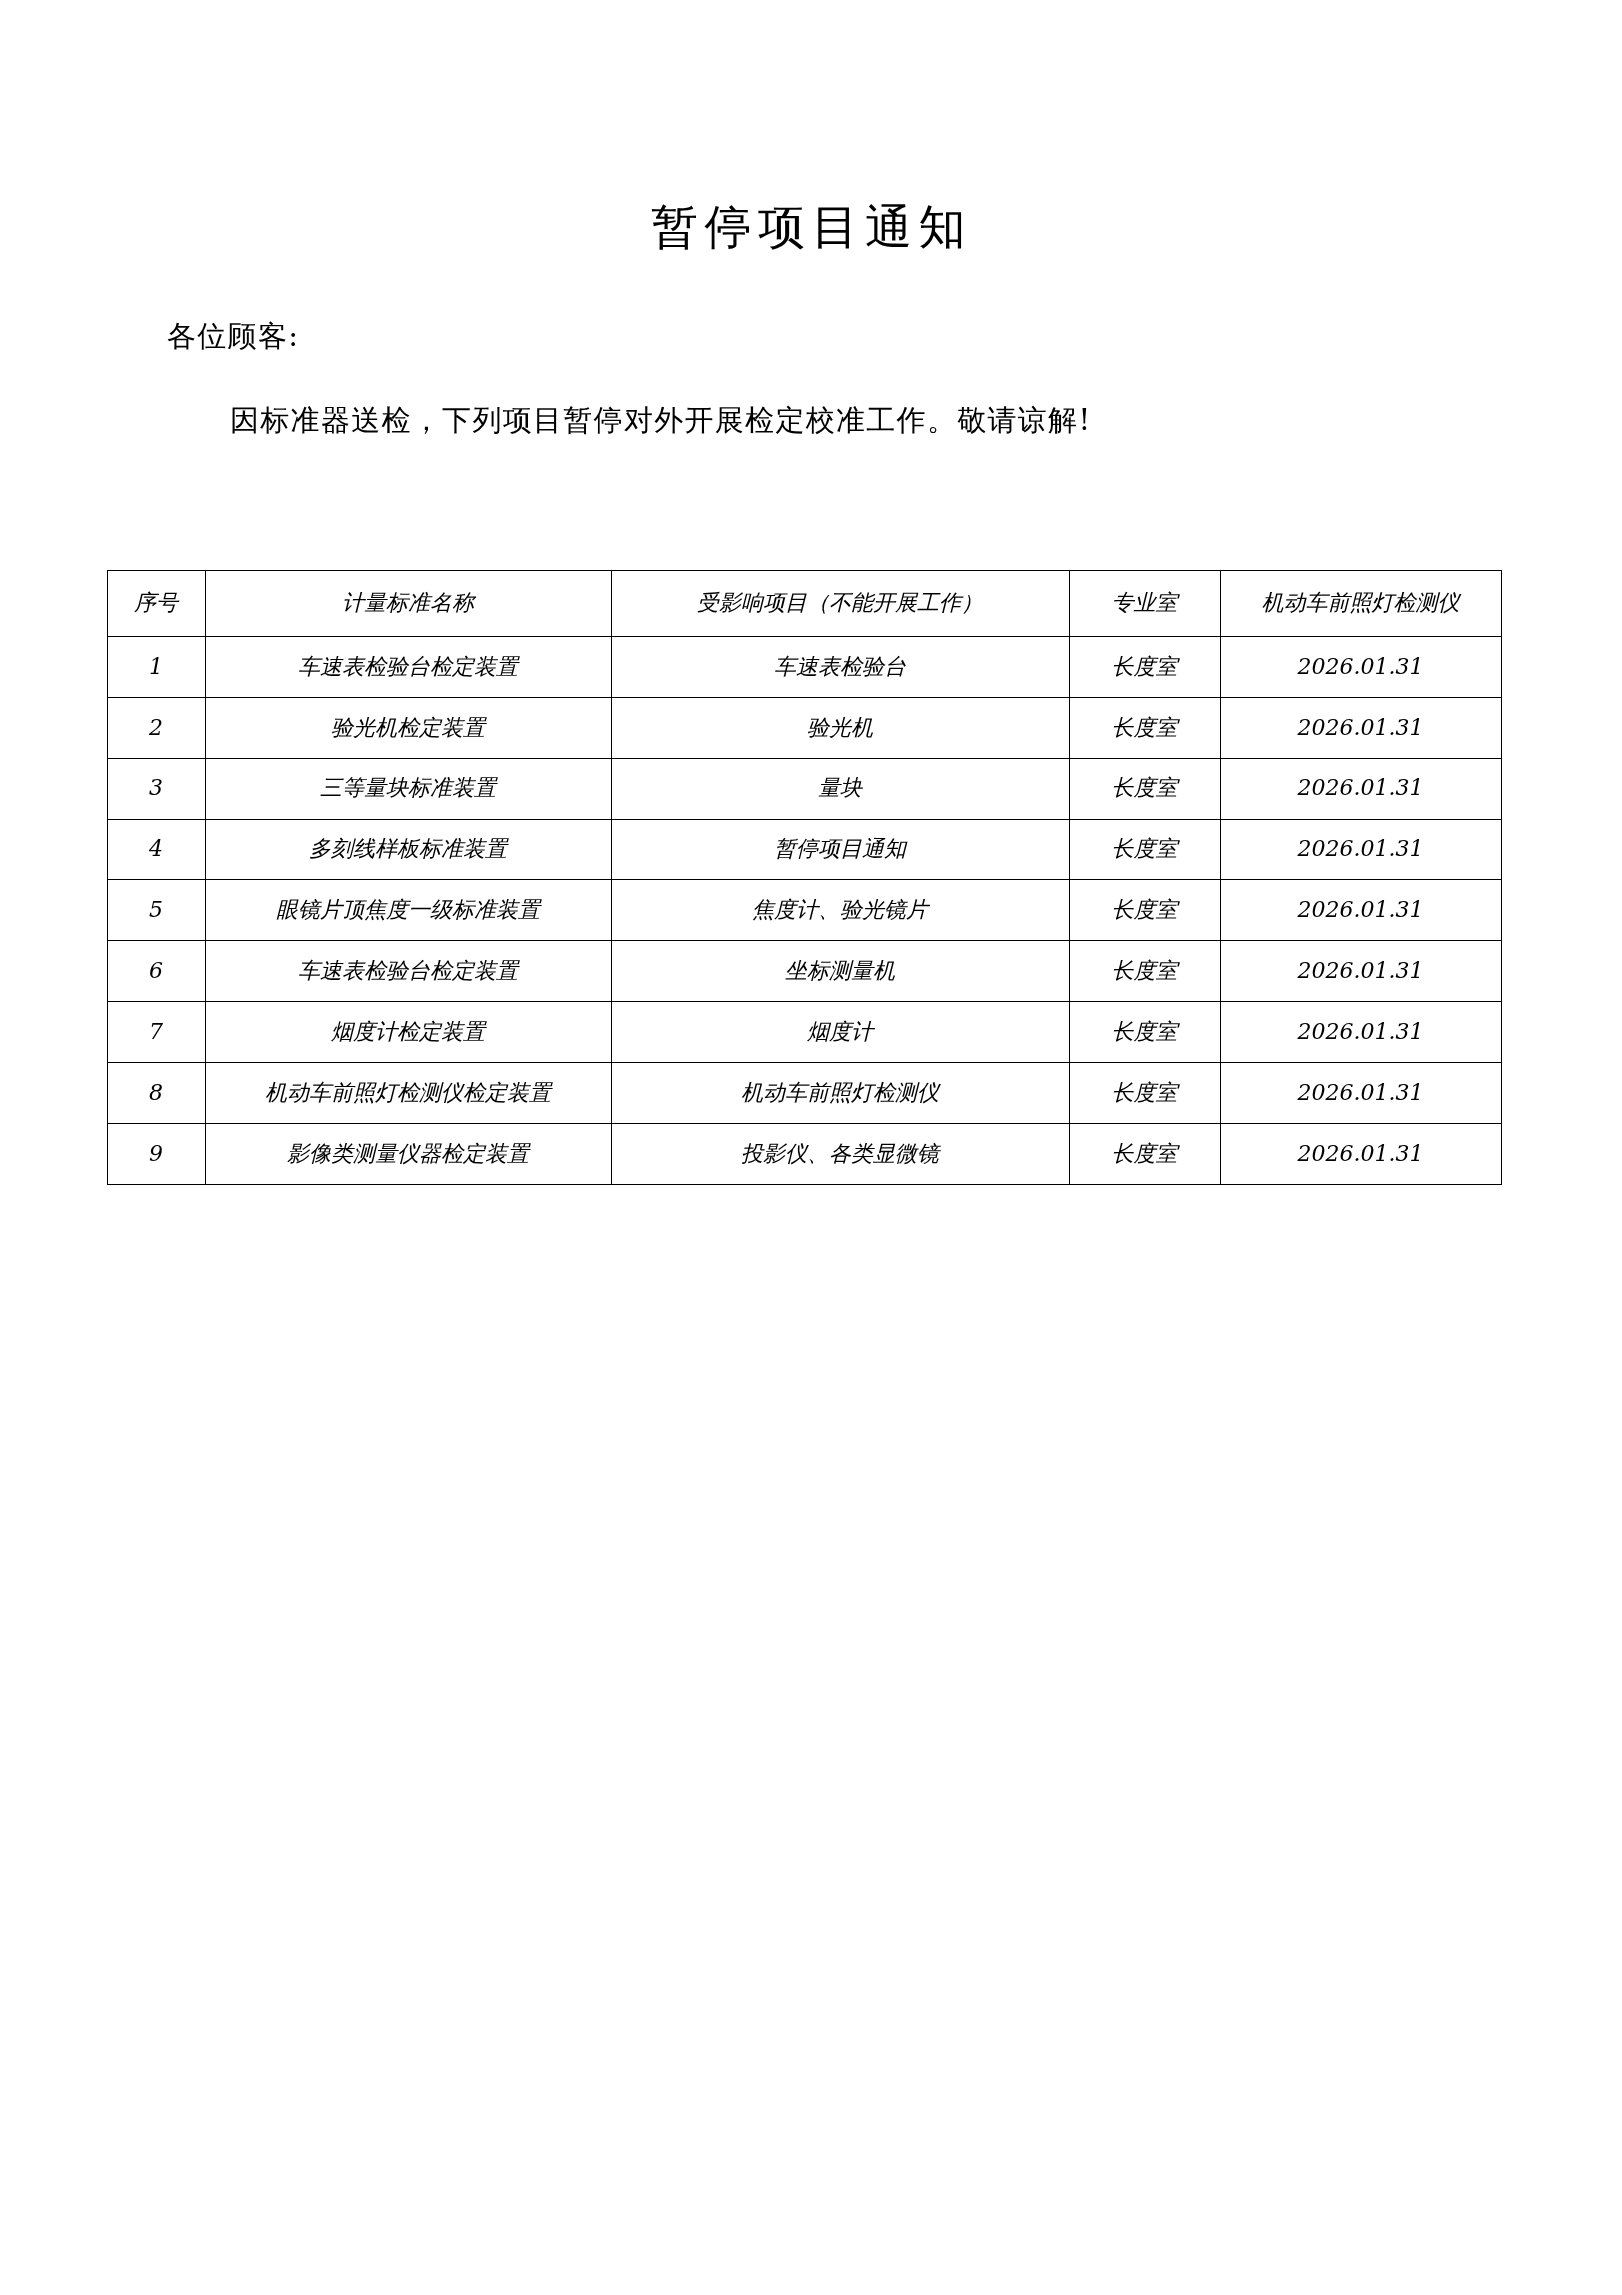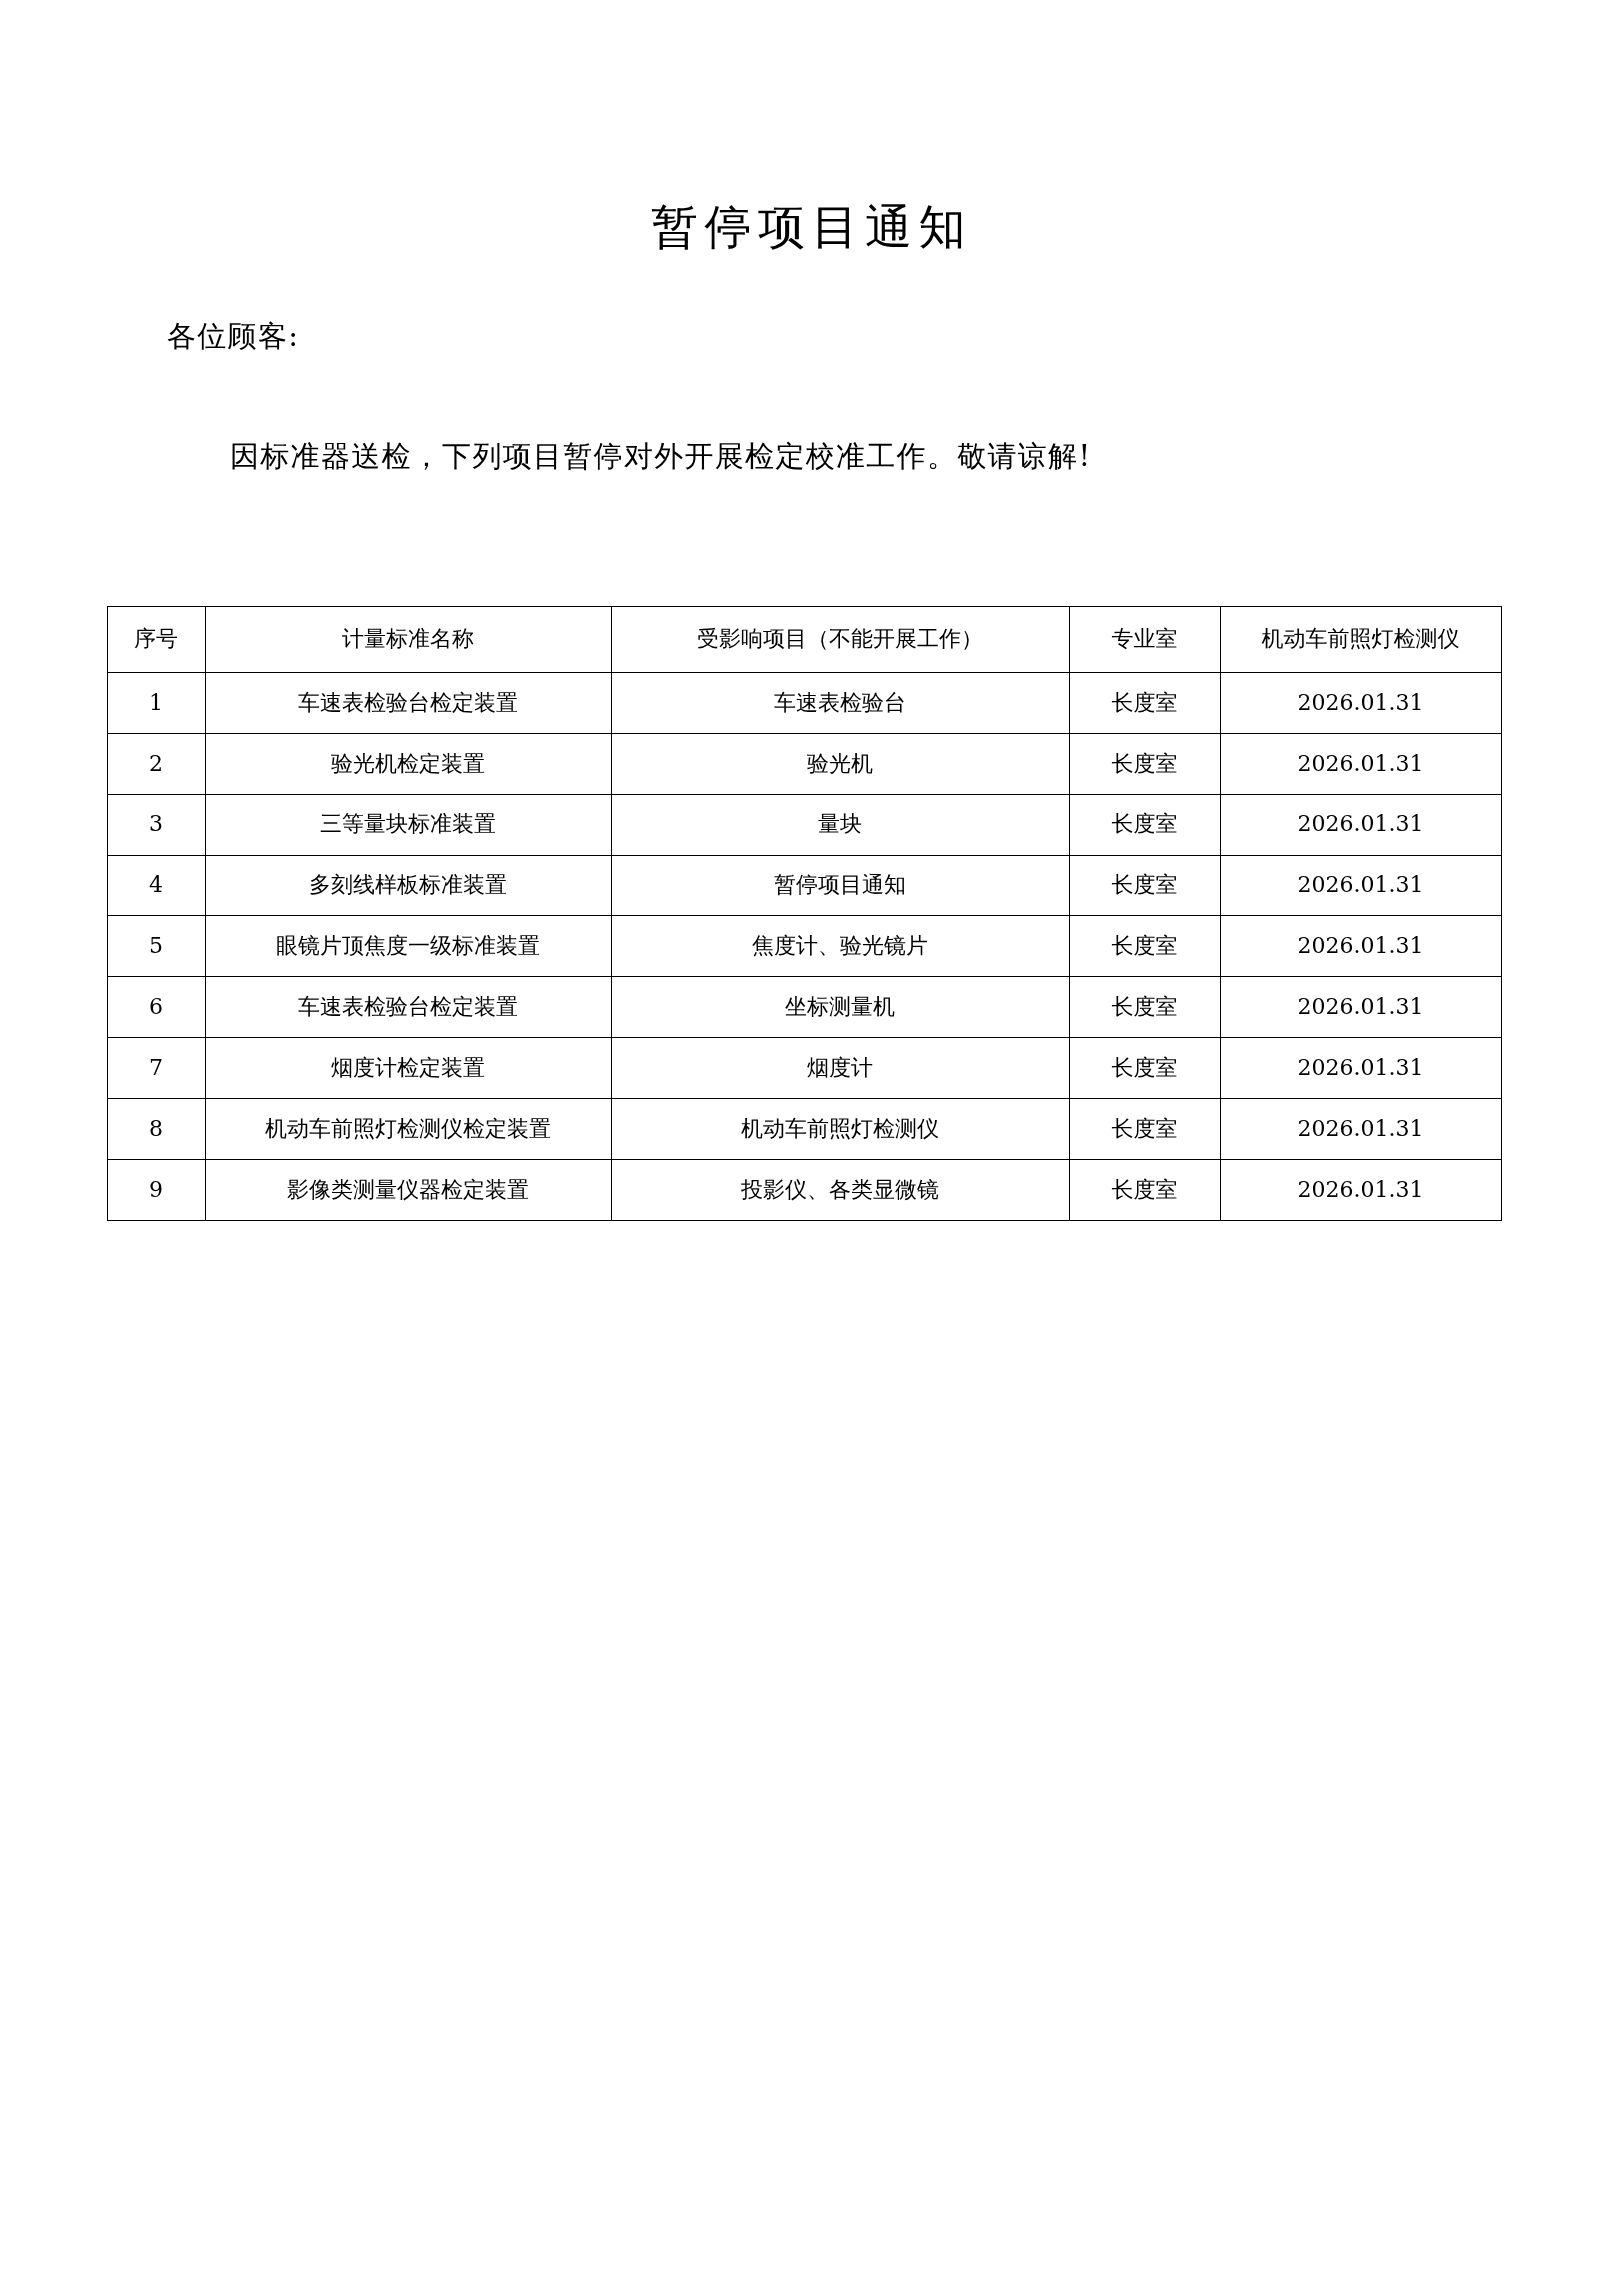--- a/index.html
+++ b/index.html
@@ -30,21 +30,21 @@
     margin-top: 196px;
     font-family: "DejaVu Serif", "Liberation Serif", serif;
   }
   .salutation {
     margin-top: 58px;
     margin-left: 69px;
     font-size: 29px;
     letter-spacing: 1.3px;
   }
   .body-para {
-    margin-top: 74px;
+    margin-top: 38px;
     font-size: 29px;
     line-height: 1.75;
     letter-spacing: 1.3px;
     text-indent: 63px;
     padding-left: 69px;
     padding-right: 69px;
   }
   table.notice-table {
     margin-top: 124px;
     border-collapse: collapse;
@@ -54,20 +54,21 @@
   }
   table.notice-table td, table.notice-table th {
     border: 1.3px solid #000000;
     text-align: center;
     vertical-align: middle;
     font-size: 22px;
     padding: 11.8px 5.2px;
     line-height: 1.65;
     font-weight: normal;
     font-family: "DejaVu Serif", "Liberation Serif", serif;
+    font-style: italic;
   }
   table.notice-table thead td {
     padding: 14.4px 5.2px;
   }
   .col-idx { width: 98px; }
   .col-std { width: 406px; }
   .col-prj { width: 458px; }
   .col-dept { width: 151px; }
   .col-time { width: 281px; }
   .num-cell { font-family: "DejaVu Serif", "Liberation Serif", serif; }

